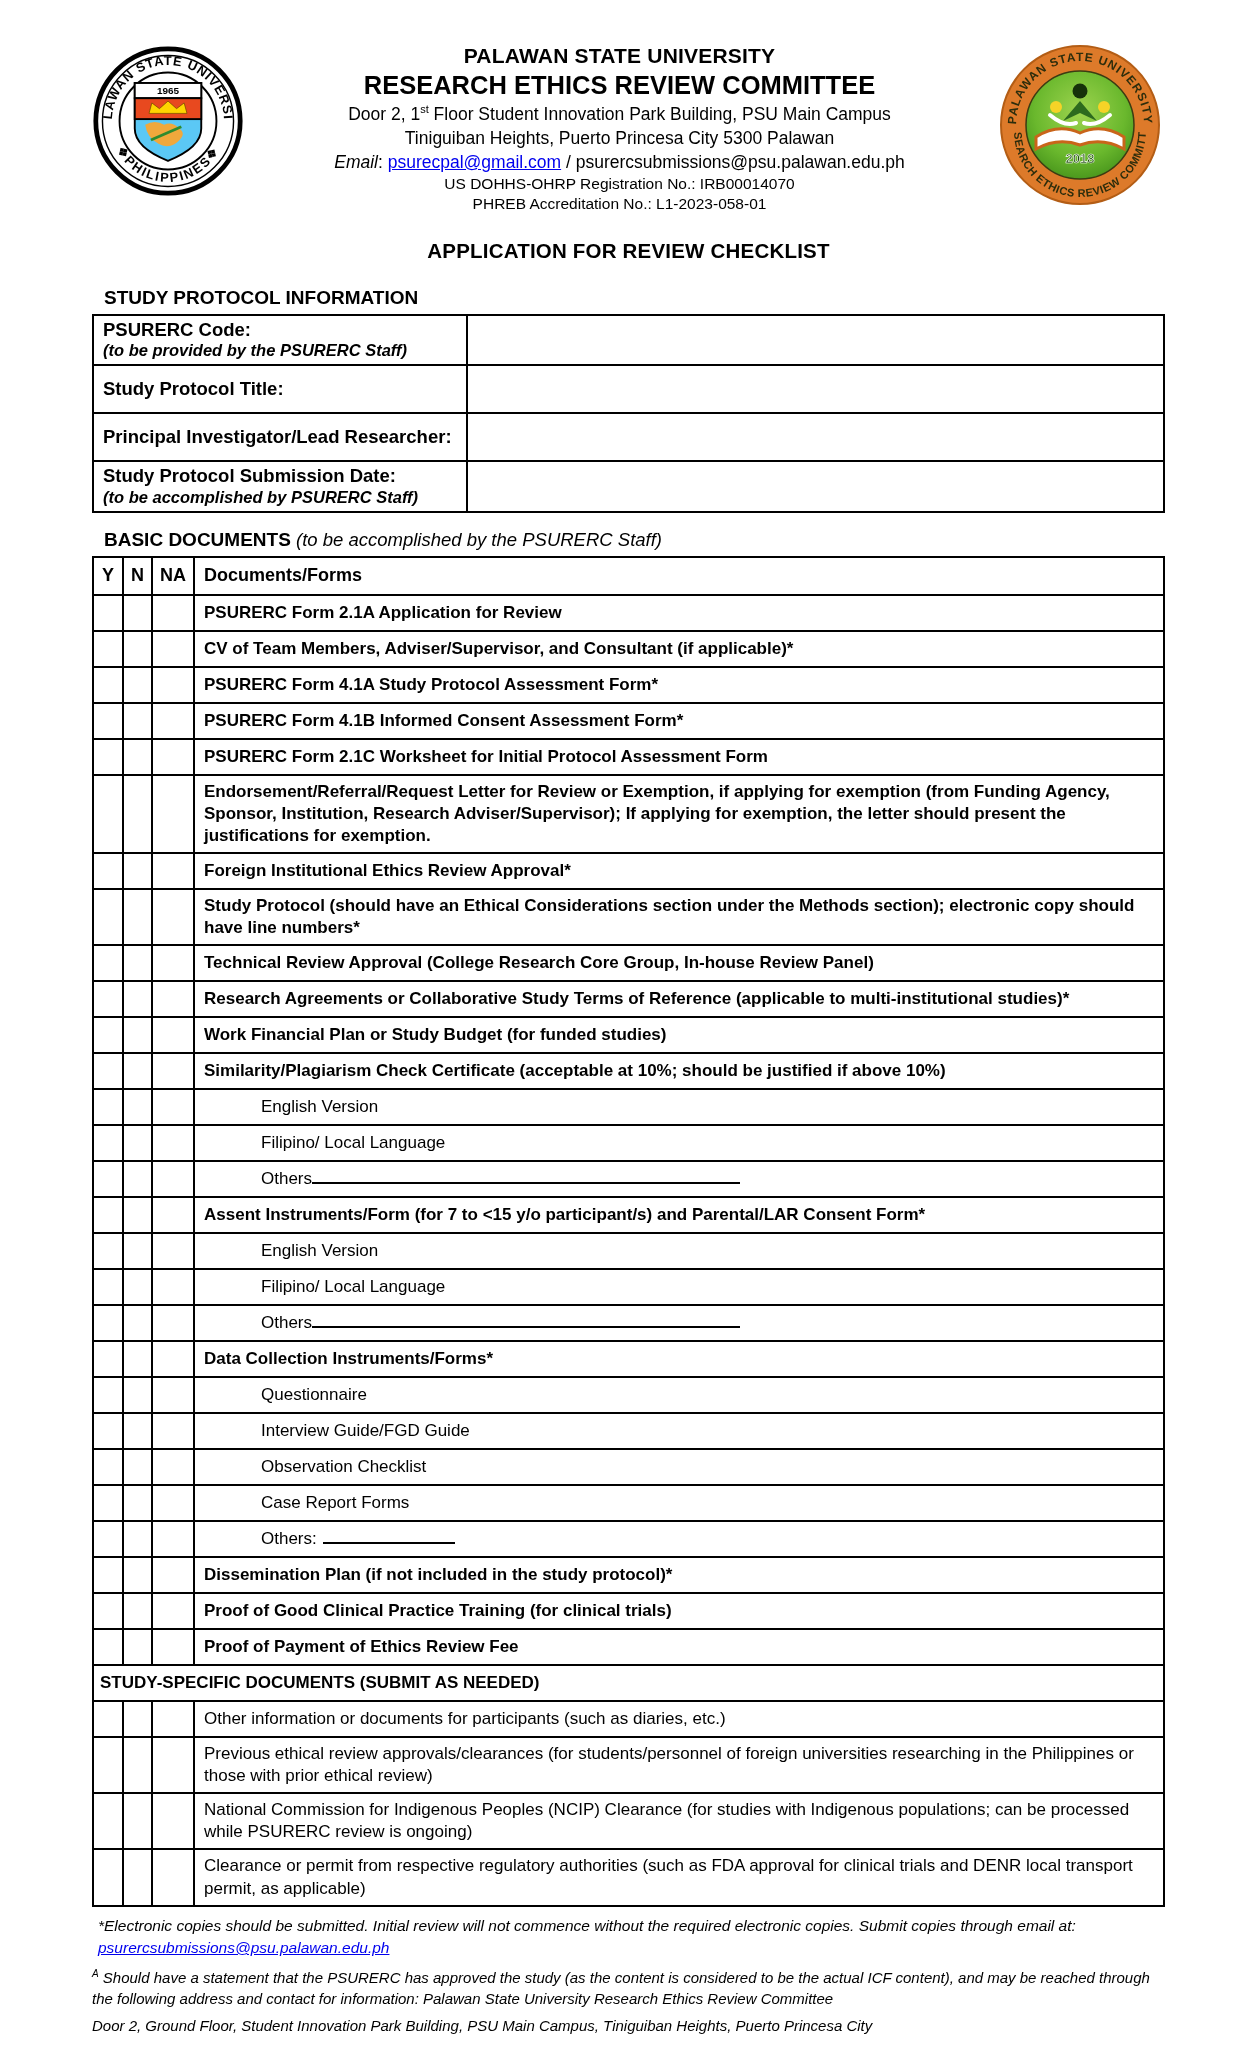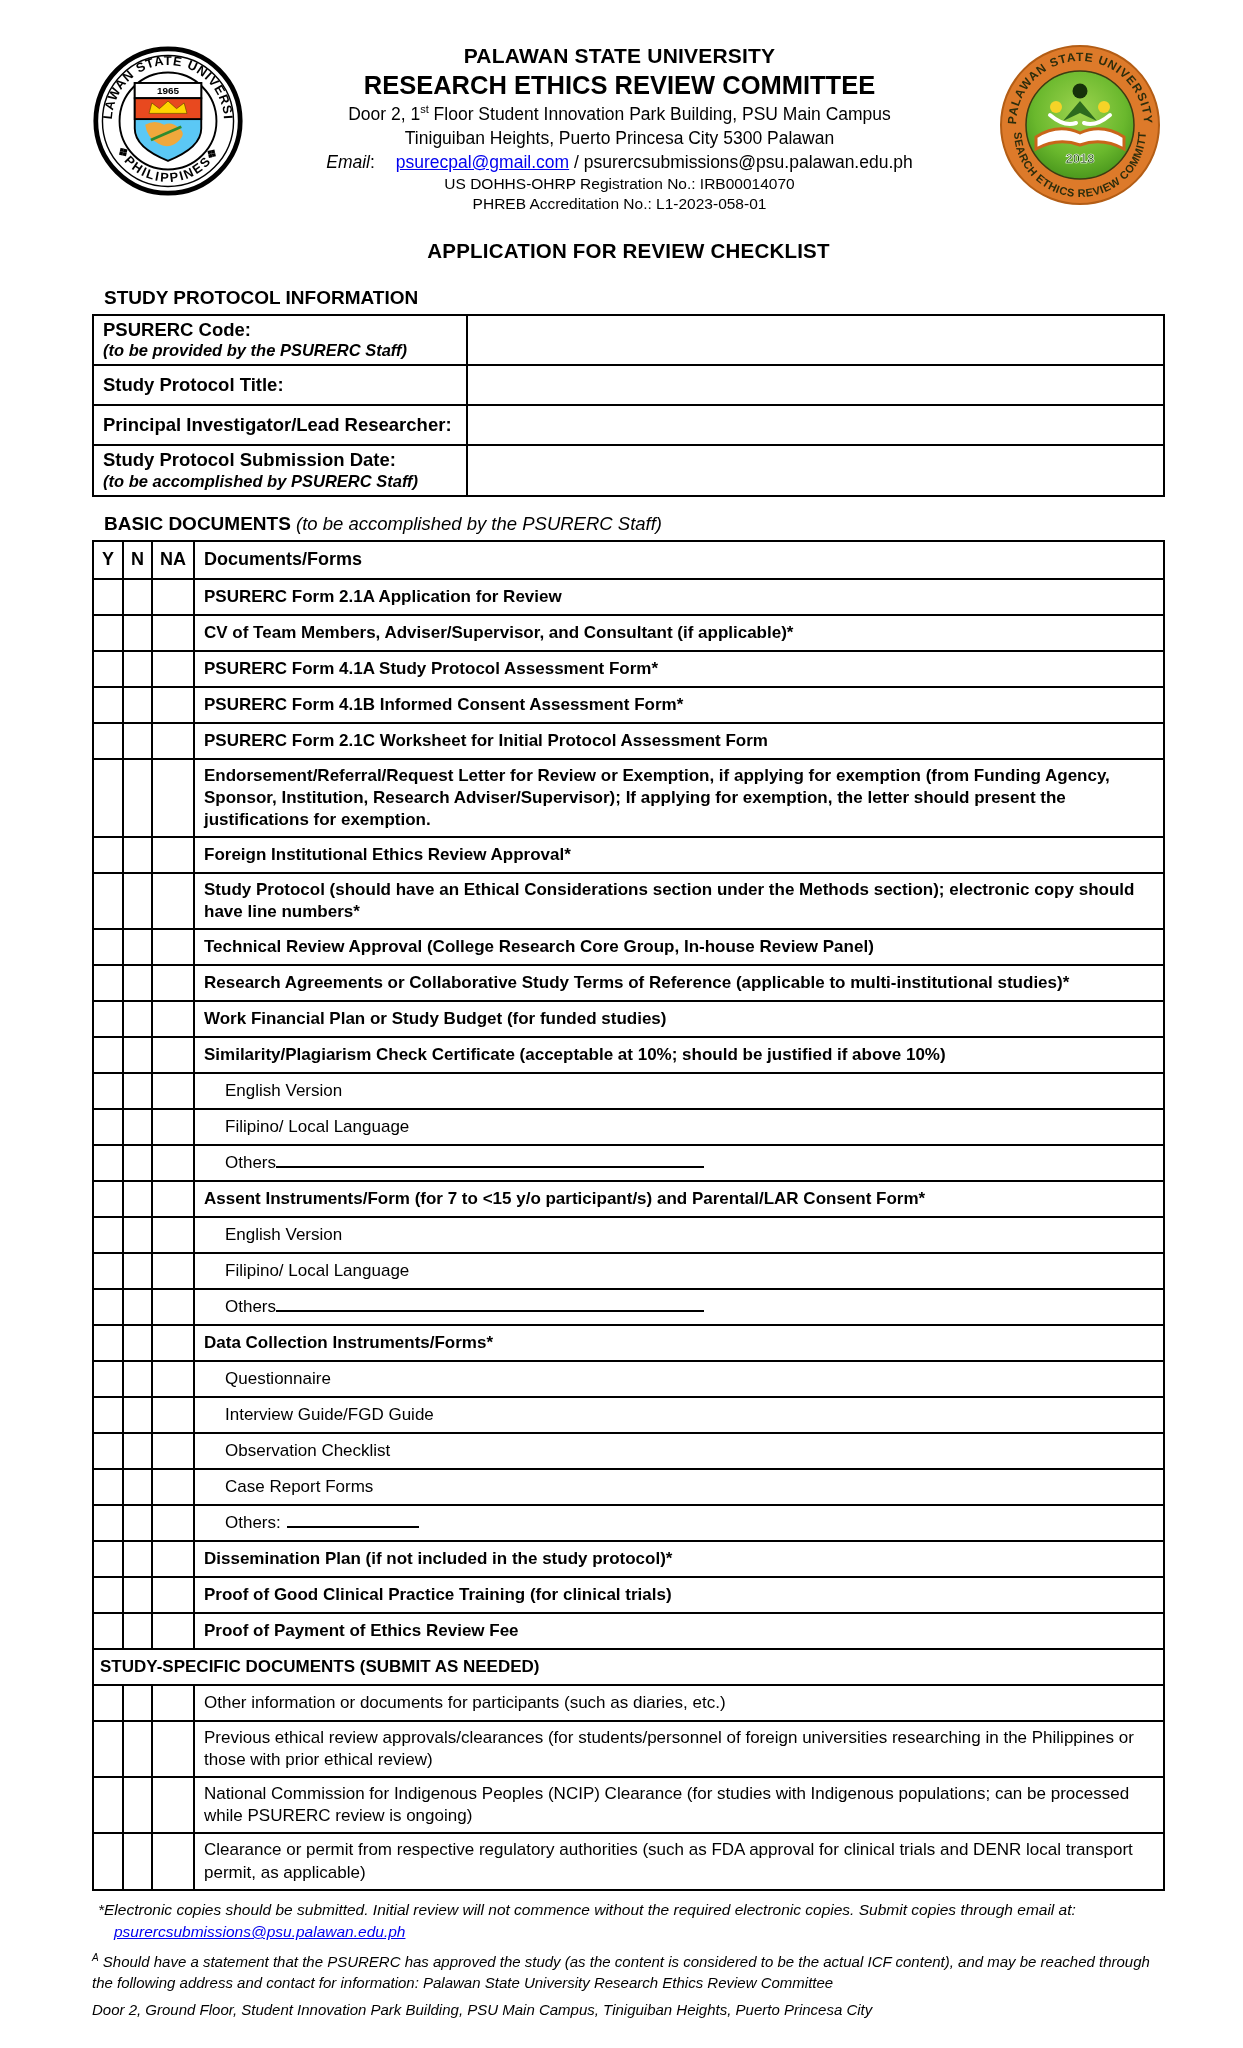--- a/index.html
+++ b/index.html
@@ -18,47 +18,47 @@
 
   
   .hdr { display: flex; align-items: flex-start; justify-content: space-between; }
   .hdr-center { flex: 1 1 auto; text-align: center; padding-top: 2px; }
   .hdr-univ { font-size: 21px; font-weight: bold; letter-spacing: 0.2px; }
   .hdr-committee { font-size: 25.5px; font-weight: bold; margin-top: 3px; }
   .hdr-line { font-size: 17.5px; margin-top: 3px; }
   .hdr-line sup { font-size: 11px; }
   .hdr-small { font-size: 15.5px; margin-top: 2px; }
   .em { font-style: italic; }
-  a.lnk { color: #0000EE; text-decoration: underline; margin-left: 16px; }
+  a.lnk { color: #0000EE; text-decoration: underline; }
   .logo-box { flex: 0 0 auto; }
 
   
   .doc-title { text-align: center; font-size: 20.5px; font-weight: bold; margin: 26px 0 24px 0; letter-spacing: 0.2px; }
   .sec-heading { font-size: 19px; font-weight: bold; margin: 0 0 5px 12px; }
   .sec-heading .em { font-weight: normal; font-size: 18.5px; }
   .bd-heading { margin-top: 16px; }
 
   
   table { width: 100%; border-collapse: collapse; table-layout: fixed; }
   td { border: 2px solid #000; vertical-align: middle; }
 
   .info-table td { padding: 3px 9px; }
   .info-label { width: 374px; font-weight: bold; font-size: 18.5px; line-height: 1.22; }
   .info-note { font-weight: bold; font-style: italic; font-size: 16.5px; line-height: 1.2; }
   .info-value { background: #fff; }
-  .info-table tr { height: 40px; }
+  .info-table tr { height: 48px; }
 
   .docs-table { margin-top: 4px; }
   .docs-table td { font-size: 17px; line-height: 1.3; padding: 5px 9px; }
   .col-y { width: 30px; } .col-n { width: 29px; } .col-na { width: 42px; }
   .hdr-row td { font-weight: bold; font-size: 18px; height: 38px; }
   .check-head { text-align: center; padding: 4px 1px !important; }
   .docs-table tr { height: 36px; }
   .doc-cell.b { font-weight: bold; }
-  .doc-cell.ind { padding-left: 30px; }
+  .doc-cell.ind { padding-left: 66px; }
   .section-cell { font-weight: bold; font-size: 18.5px; padding: 6px 6px !important; }
   .fill-line { display: inline-block; border-bottom: 2.5px solid #000; height: 0.95em; vertical-align: baseline; }
   .fill-line.long { width: 428px; }
   .fill-line.short { width: 132px; margin-left: 6px; }
   .doc-cell sup { font-size: 11px; font-weight: bold; }
 
   
   .foot { margin-top: 8px; font-style: italic; }
   .foot p { margin: 0 0 7px 0; }
   .fn1 { font-size: 15.5px; line-height: 1.45; padding-left: 6px; }

